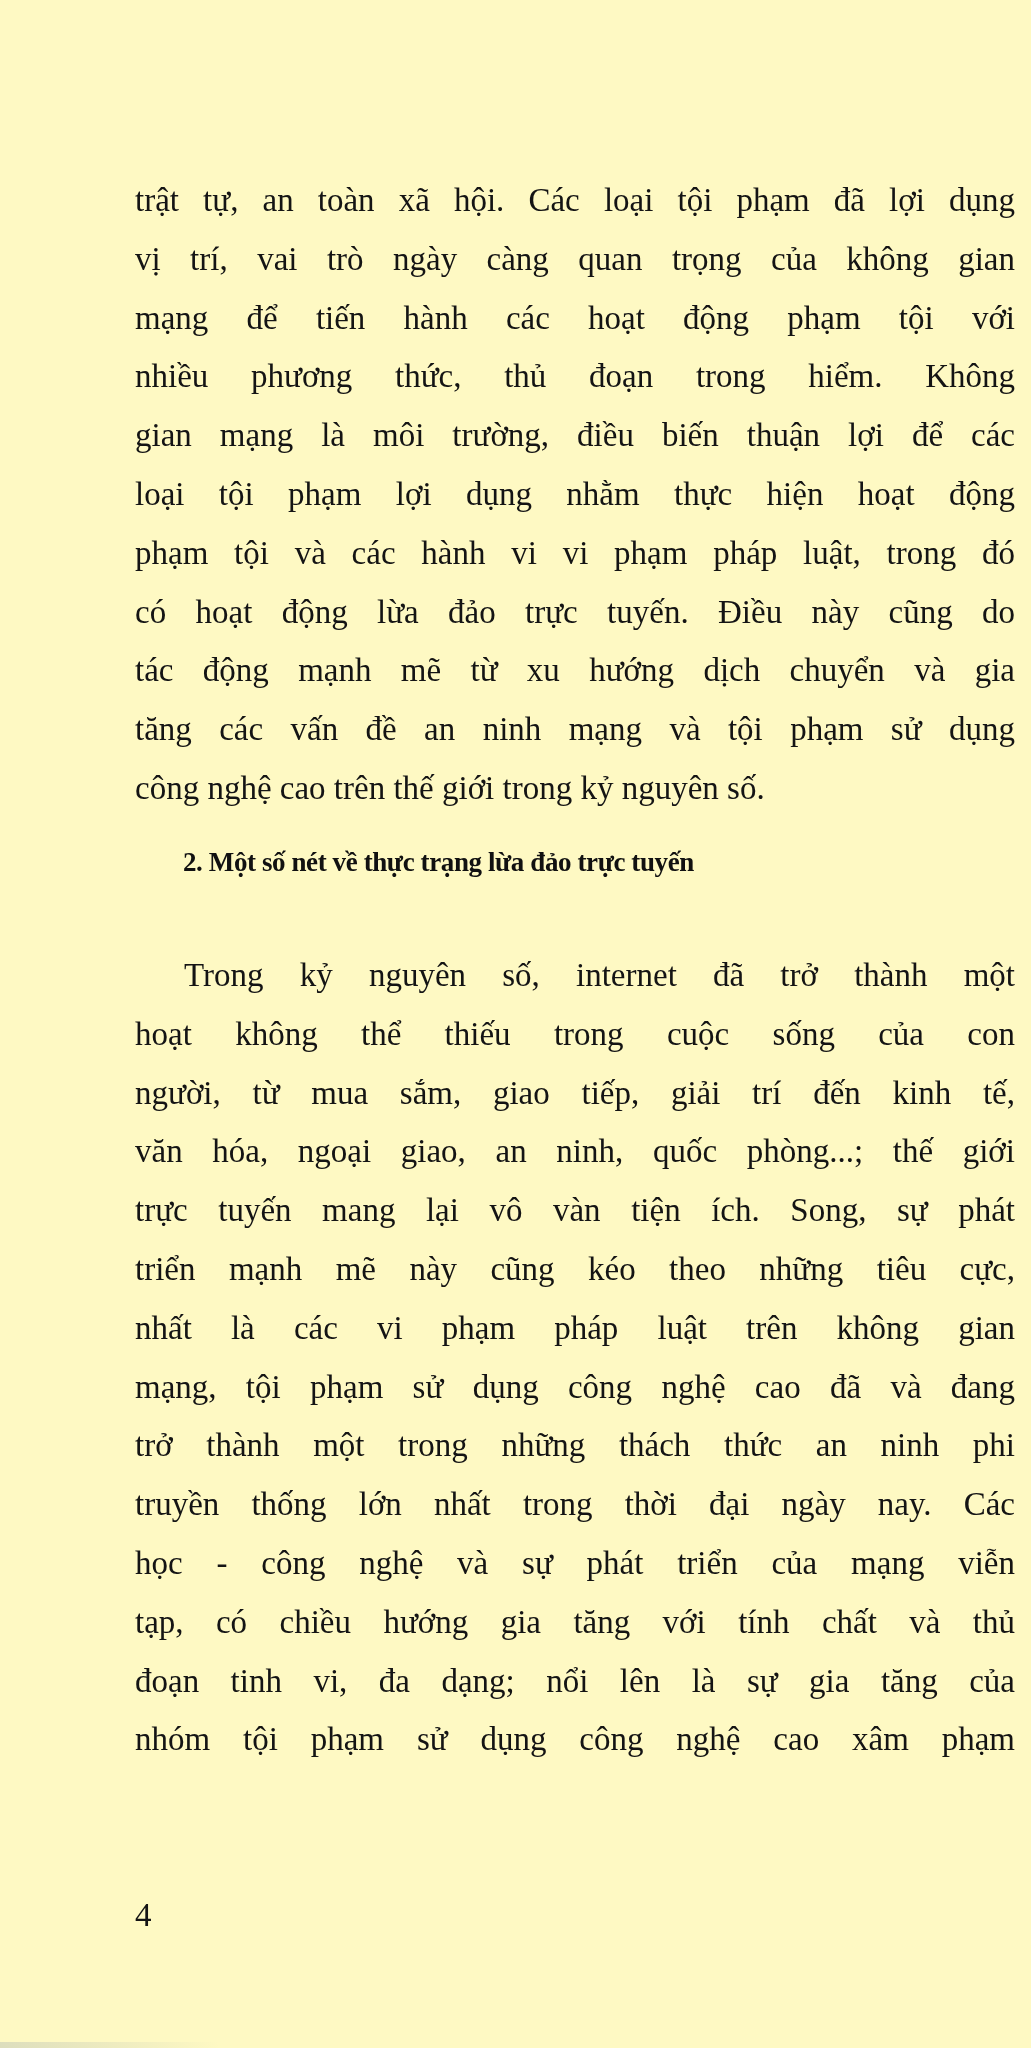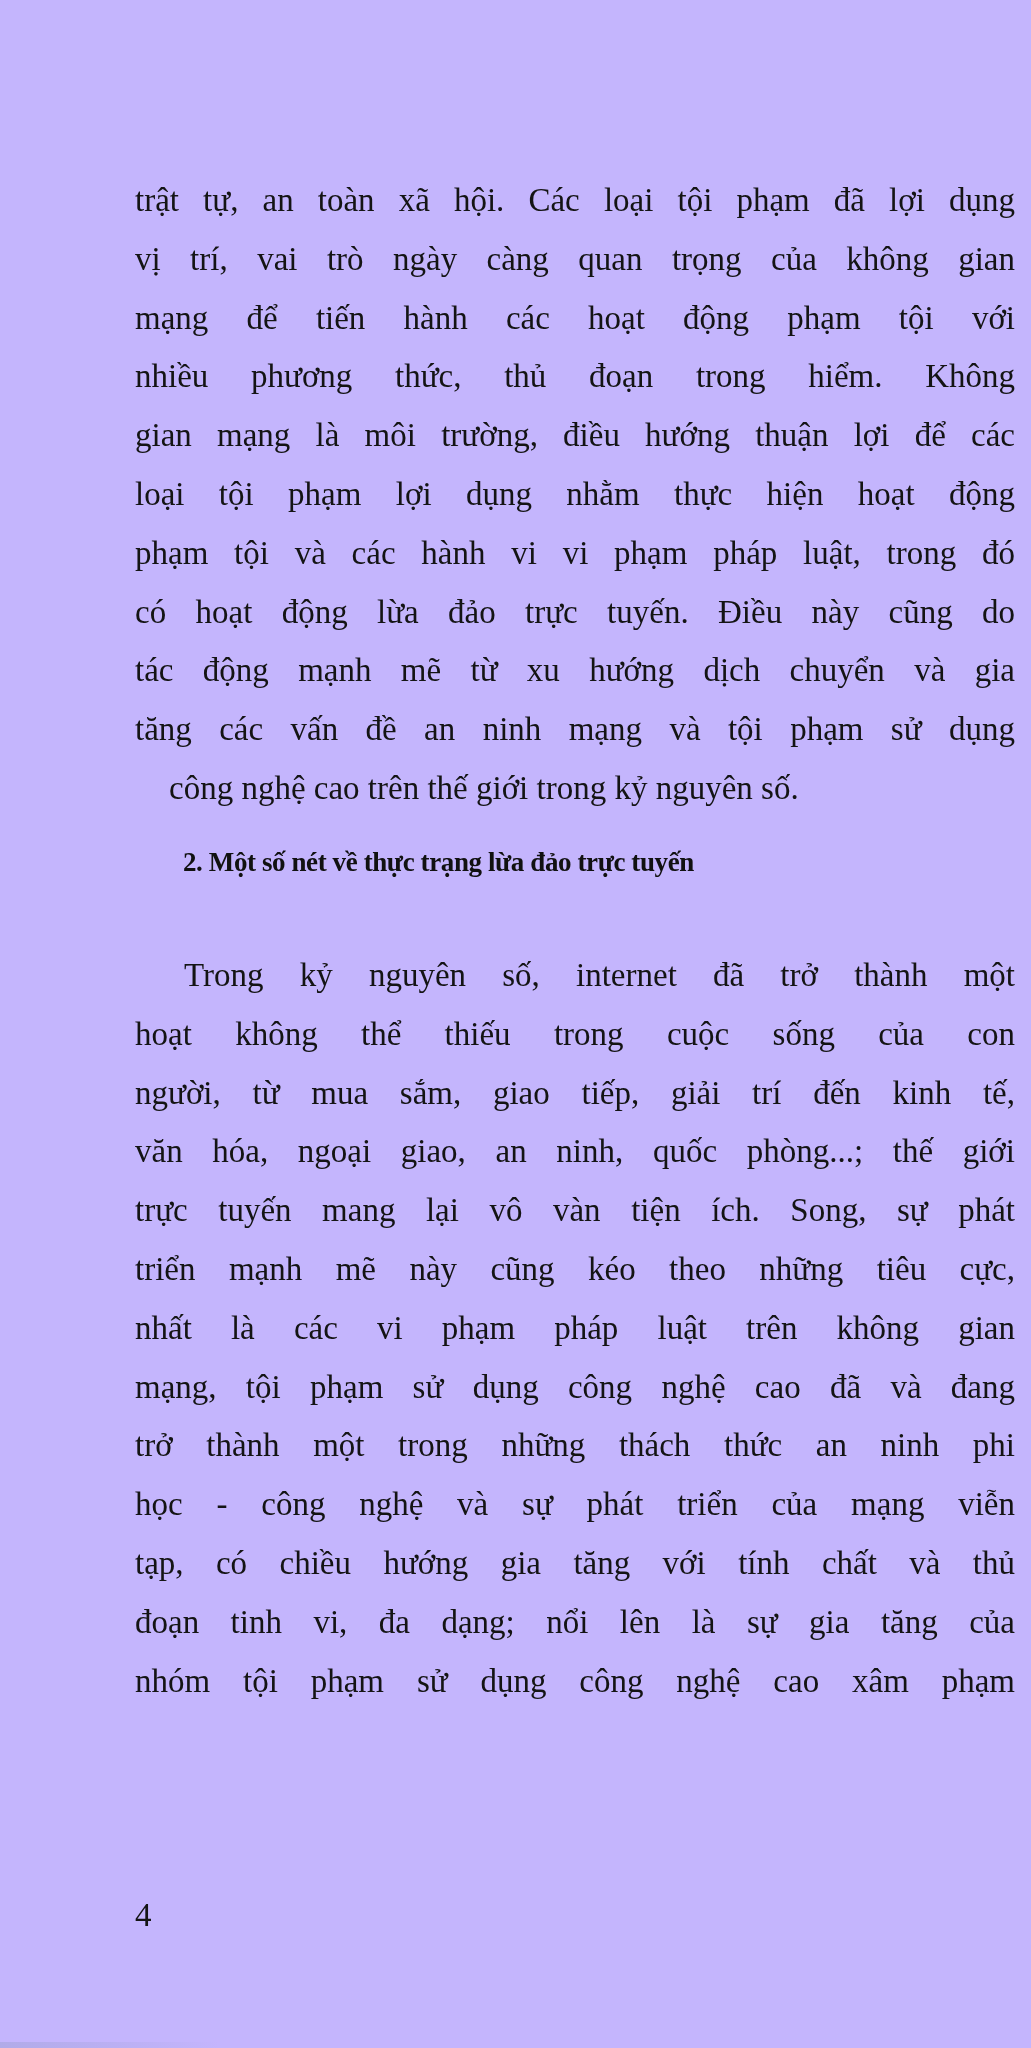--- a/index.html
+++ b/index.html
@@ -1,35 +1,35 @@
 <!DOCTYPE html>
 <html><head>
 <meta charset="utf-8">
 <style>
   html, body { margin: 0; padding: 0; background: #ffffff; }
   body { width: 1031px; height: 2048px; position: relative; overflow: hidden; }
   .page {
     position: absolute; left: 0; top: 0; width: 1031px; height: 2048px;
-    background: #c4b5fd;
+    background: #fef9c3;
   }
   .text-block {
     position: absolute; left: 135px; width: 880px;
     font-family: "Liberation Serif", "DejaVu Serif", serif;
     color: #141414;
     font-size: 33px;
     line-height: 58.8px;
   }
   .line {
     display: block;
     white-space: nowrap;
     text-align: justify;
     text-align-last: justify;
     height: 58.8px;
   }
-  .line.last { text-align-last: left; margin-left: 34px; }
+  .line.last { text-align-last: left; }
   .line.indent { padding-left: 49px; }
   .heading {
     position: absolute; left: 183px; top: 833px;
     font-family: "Liberation Serif", "DejaVu Serif", serif;
     font-weight: bold; font-size: 27px; color: #111111;
     white-space: nowrap; line-height: 58px;
     letter-spacing: -0.4px;
   }
   .page-number {
     position: absolute; left: 135px; top: 1890px;
@@ -44,41 +44,42 @@
 </head>
 <body>
 
 <div class="page">
 
   <div class="text-block" style="top:171px;">
     <span class="line">trật tự, an toàn xã hội. Các loại tội phạm đã lợi dụng</span>
     <span class="line">vị trí, vai trò ngày càng quan trọng của không gian</span>
     <span class="line">mạng để tiến hành các hoạt động phạm tội với</span>
     <span class="line">nhiều phương thức, thủ đoạn trong hiểm. Không</span>
-    <span class="line">gian mạng là môi trường, điều hướng thuận lợi để các</span>
+    <span class="line">gian mạng là môi trường, điều biến thuận lợi để các</span>
     <span class="line">loại tội phạm lợi dụng nhằm thực hiện hoạt động</span>
     <span class="line">phạm tội và các hành vi vi phạm pháp luật, trong đó</span>
     <span class="line">có hoạt động lừa đảo trực tuyến. Điều này cũng do</span>
     <span class="line">tác động mạnh mẽ từ xu hướng dịch chuyển và gia</span>
     <span class="line">tăng các vấn đề an ninh mạng và tội phạm sử dụng</span>
     <span class="line last">công nghệ cao trên thế giới trong kỷ nguyên số.</span>
   </div>
 
   <div class="heading">2. Một số nét về thực trạng lừa đảo trực tuyến</div>
 
   <div class="text-block" style="top:946px;font-family:Liberation Serif, serif;">
     <span class="line indent">Trong kỷ nguyên số, internet đã trở thành một</span>
     <span class="line">hoạt không thể thiếu trong cuộc sống của con</span>
     <span class="line">người, từ mua sắm, giao tiếp, giải trí đến kinh tế,</span>
     <span class="line">văn hóa, ngoại giao, an ninh, quốc phòng...; thế giới</span>
     <span class="line">trực tuyến mang lại vô vàn tiện ích. Song, sự phát</span>
     <span class="line">triển mạnh mẽ này cũng kéo theo những tiêu cực,</span>
     <span class="line">nhất là các vi phạm pháp luật trên không gian</span>
     <span class="line">mạng, tội phạm sử dụng công nghệ cao đã và đang</span>
     <span class="line">trở thành một trong những thách thức an ninh phi</span>
+    <span class="line">truyền thống lớn nhất trong thời đại ngày nay. Các</span>
     <span class="line">học - công nghệ và sự phát triển của mạng viễn</span>
     <span class="line">tạp, có chiều hướng gia tăng với tính chất và thủ</span>
     <span class="line">đoạn tinh vi, đa dạng; nổi lên là sự gia tăng của</span>
     <span class="line">nhóm tội phạm sử dụng công nghệ cao xâm phạm</span>
   </div>
 
   <div class="page-number">4</div>
 
   <div class="shadow-edge"></div>
 </div>

